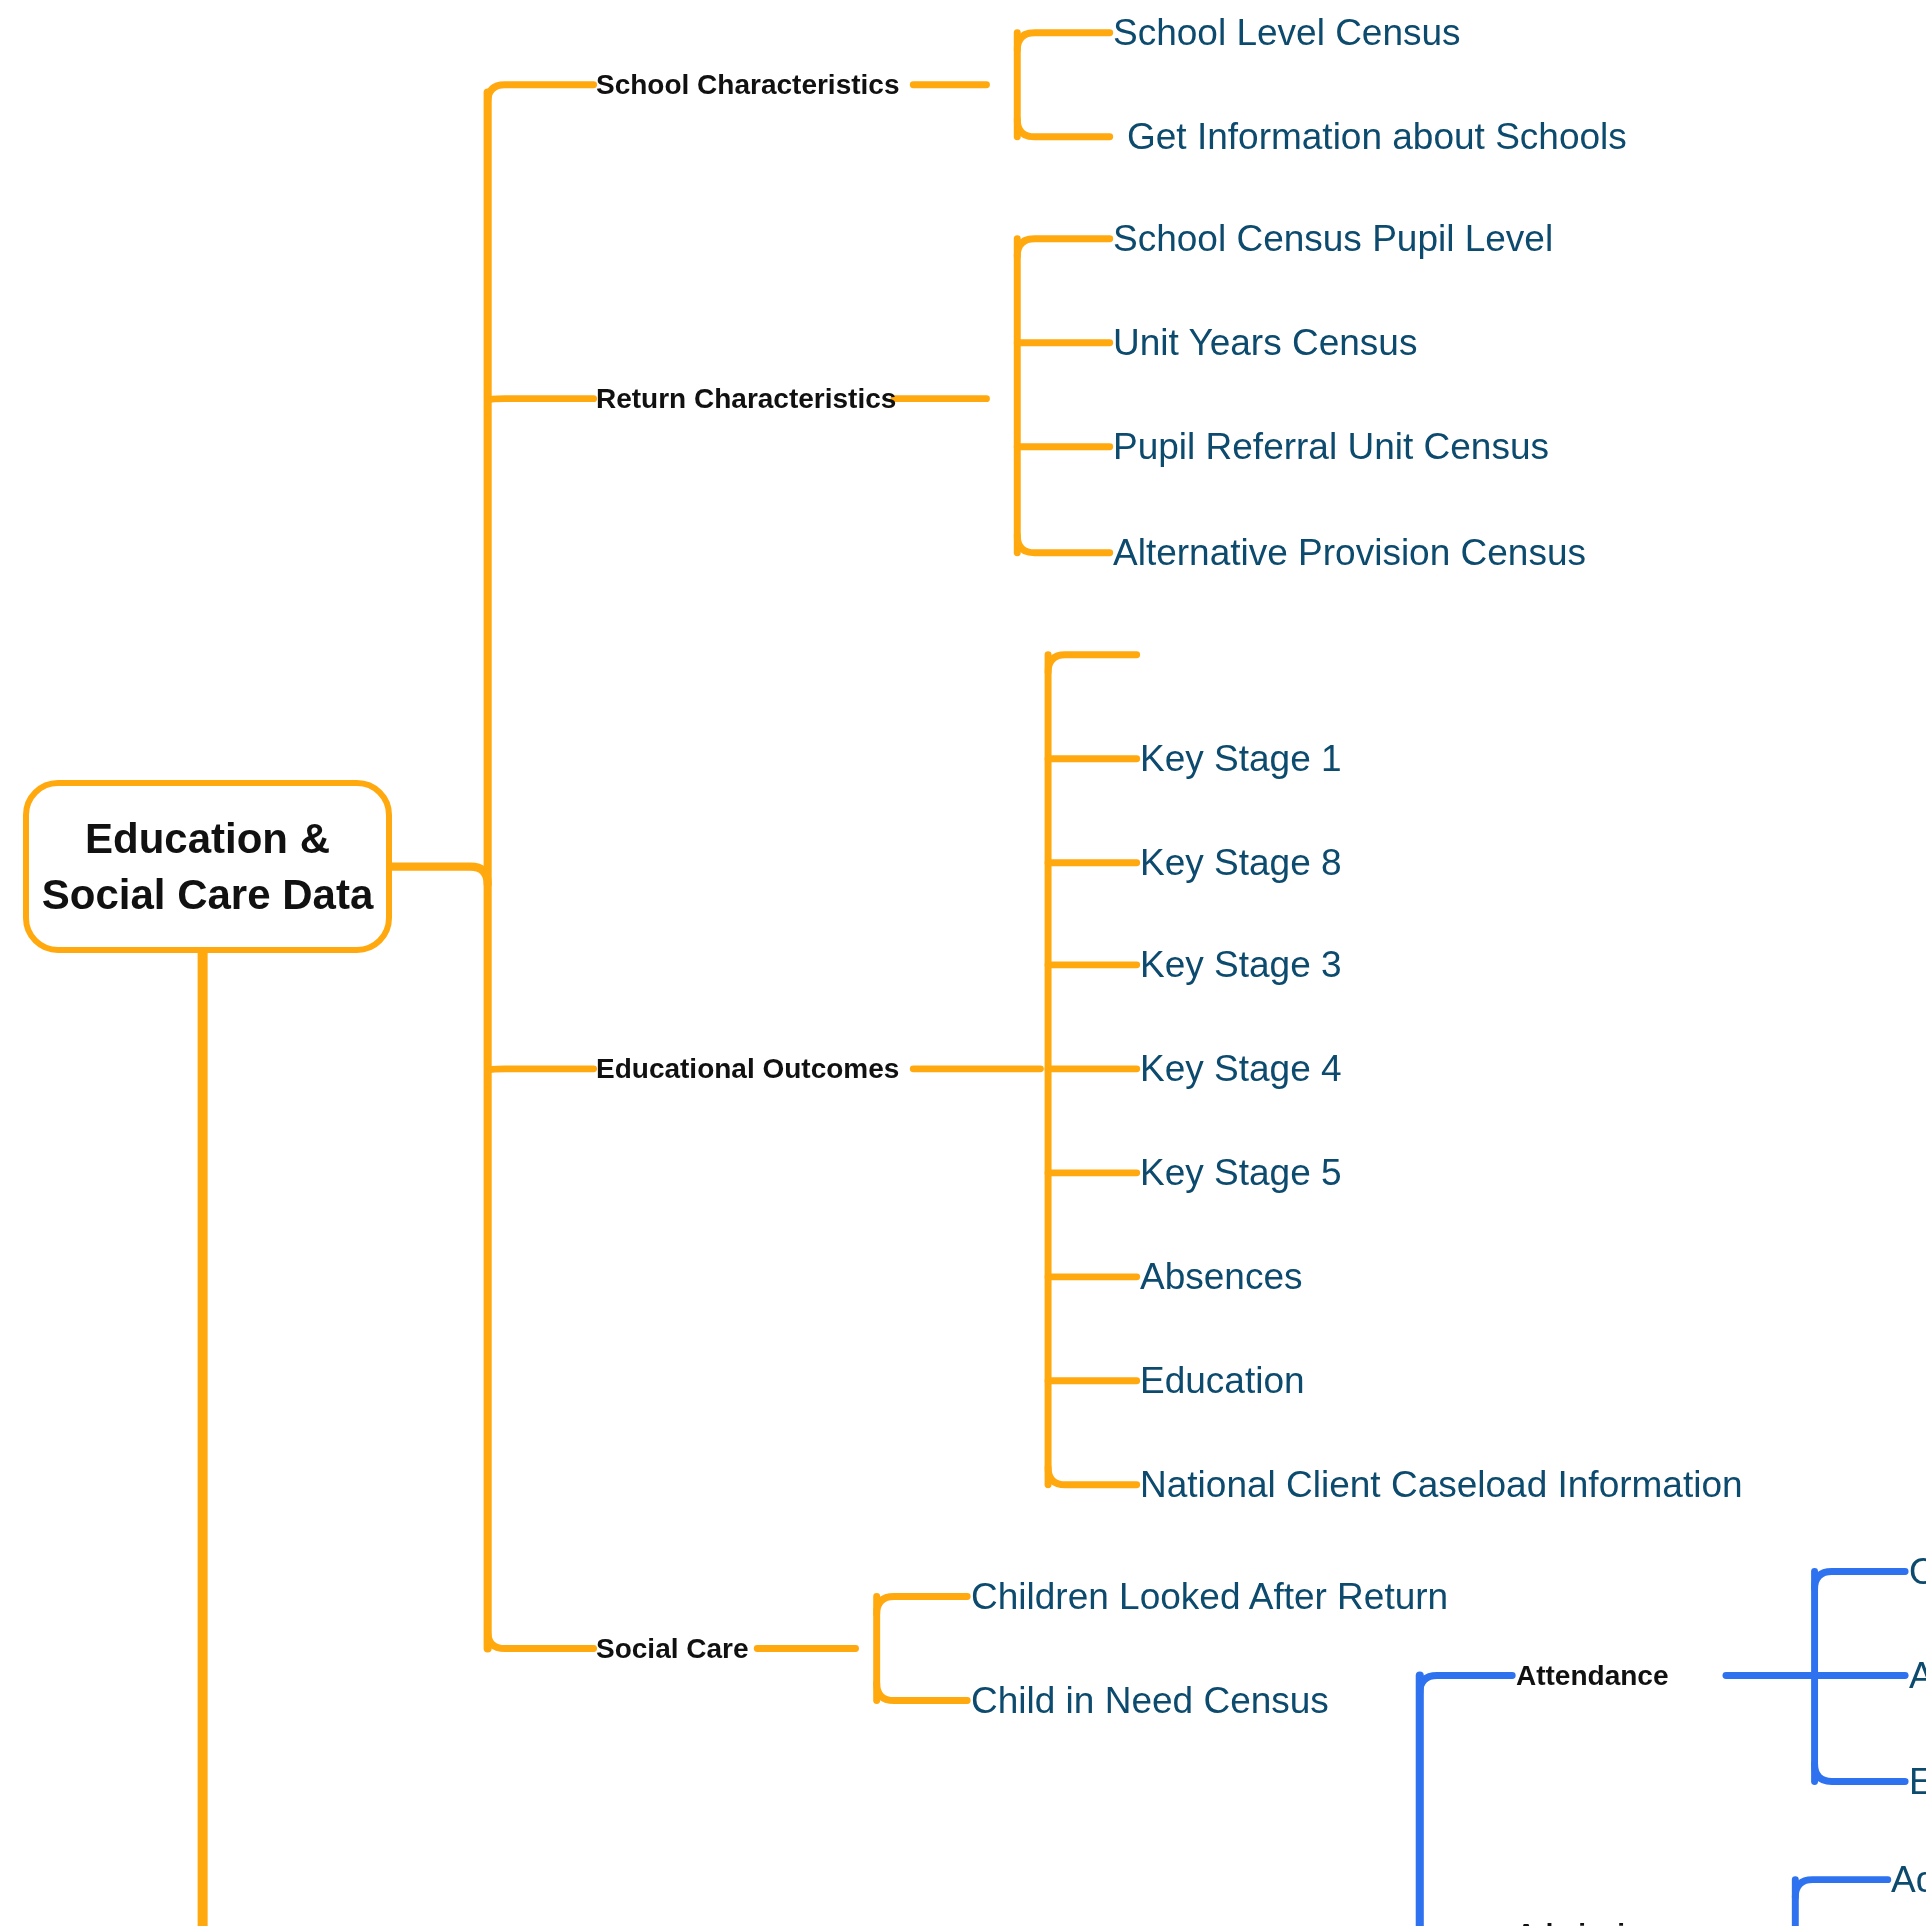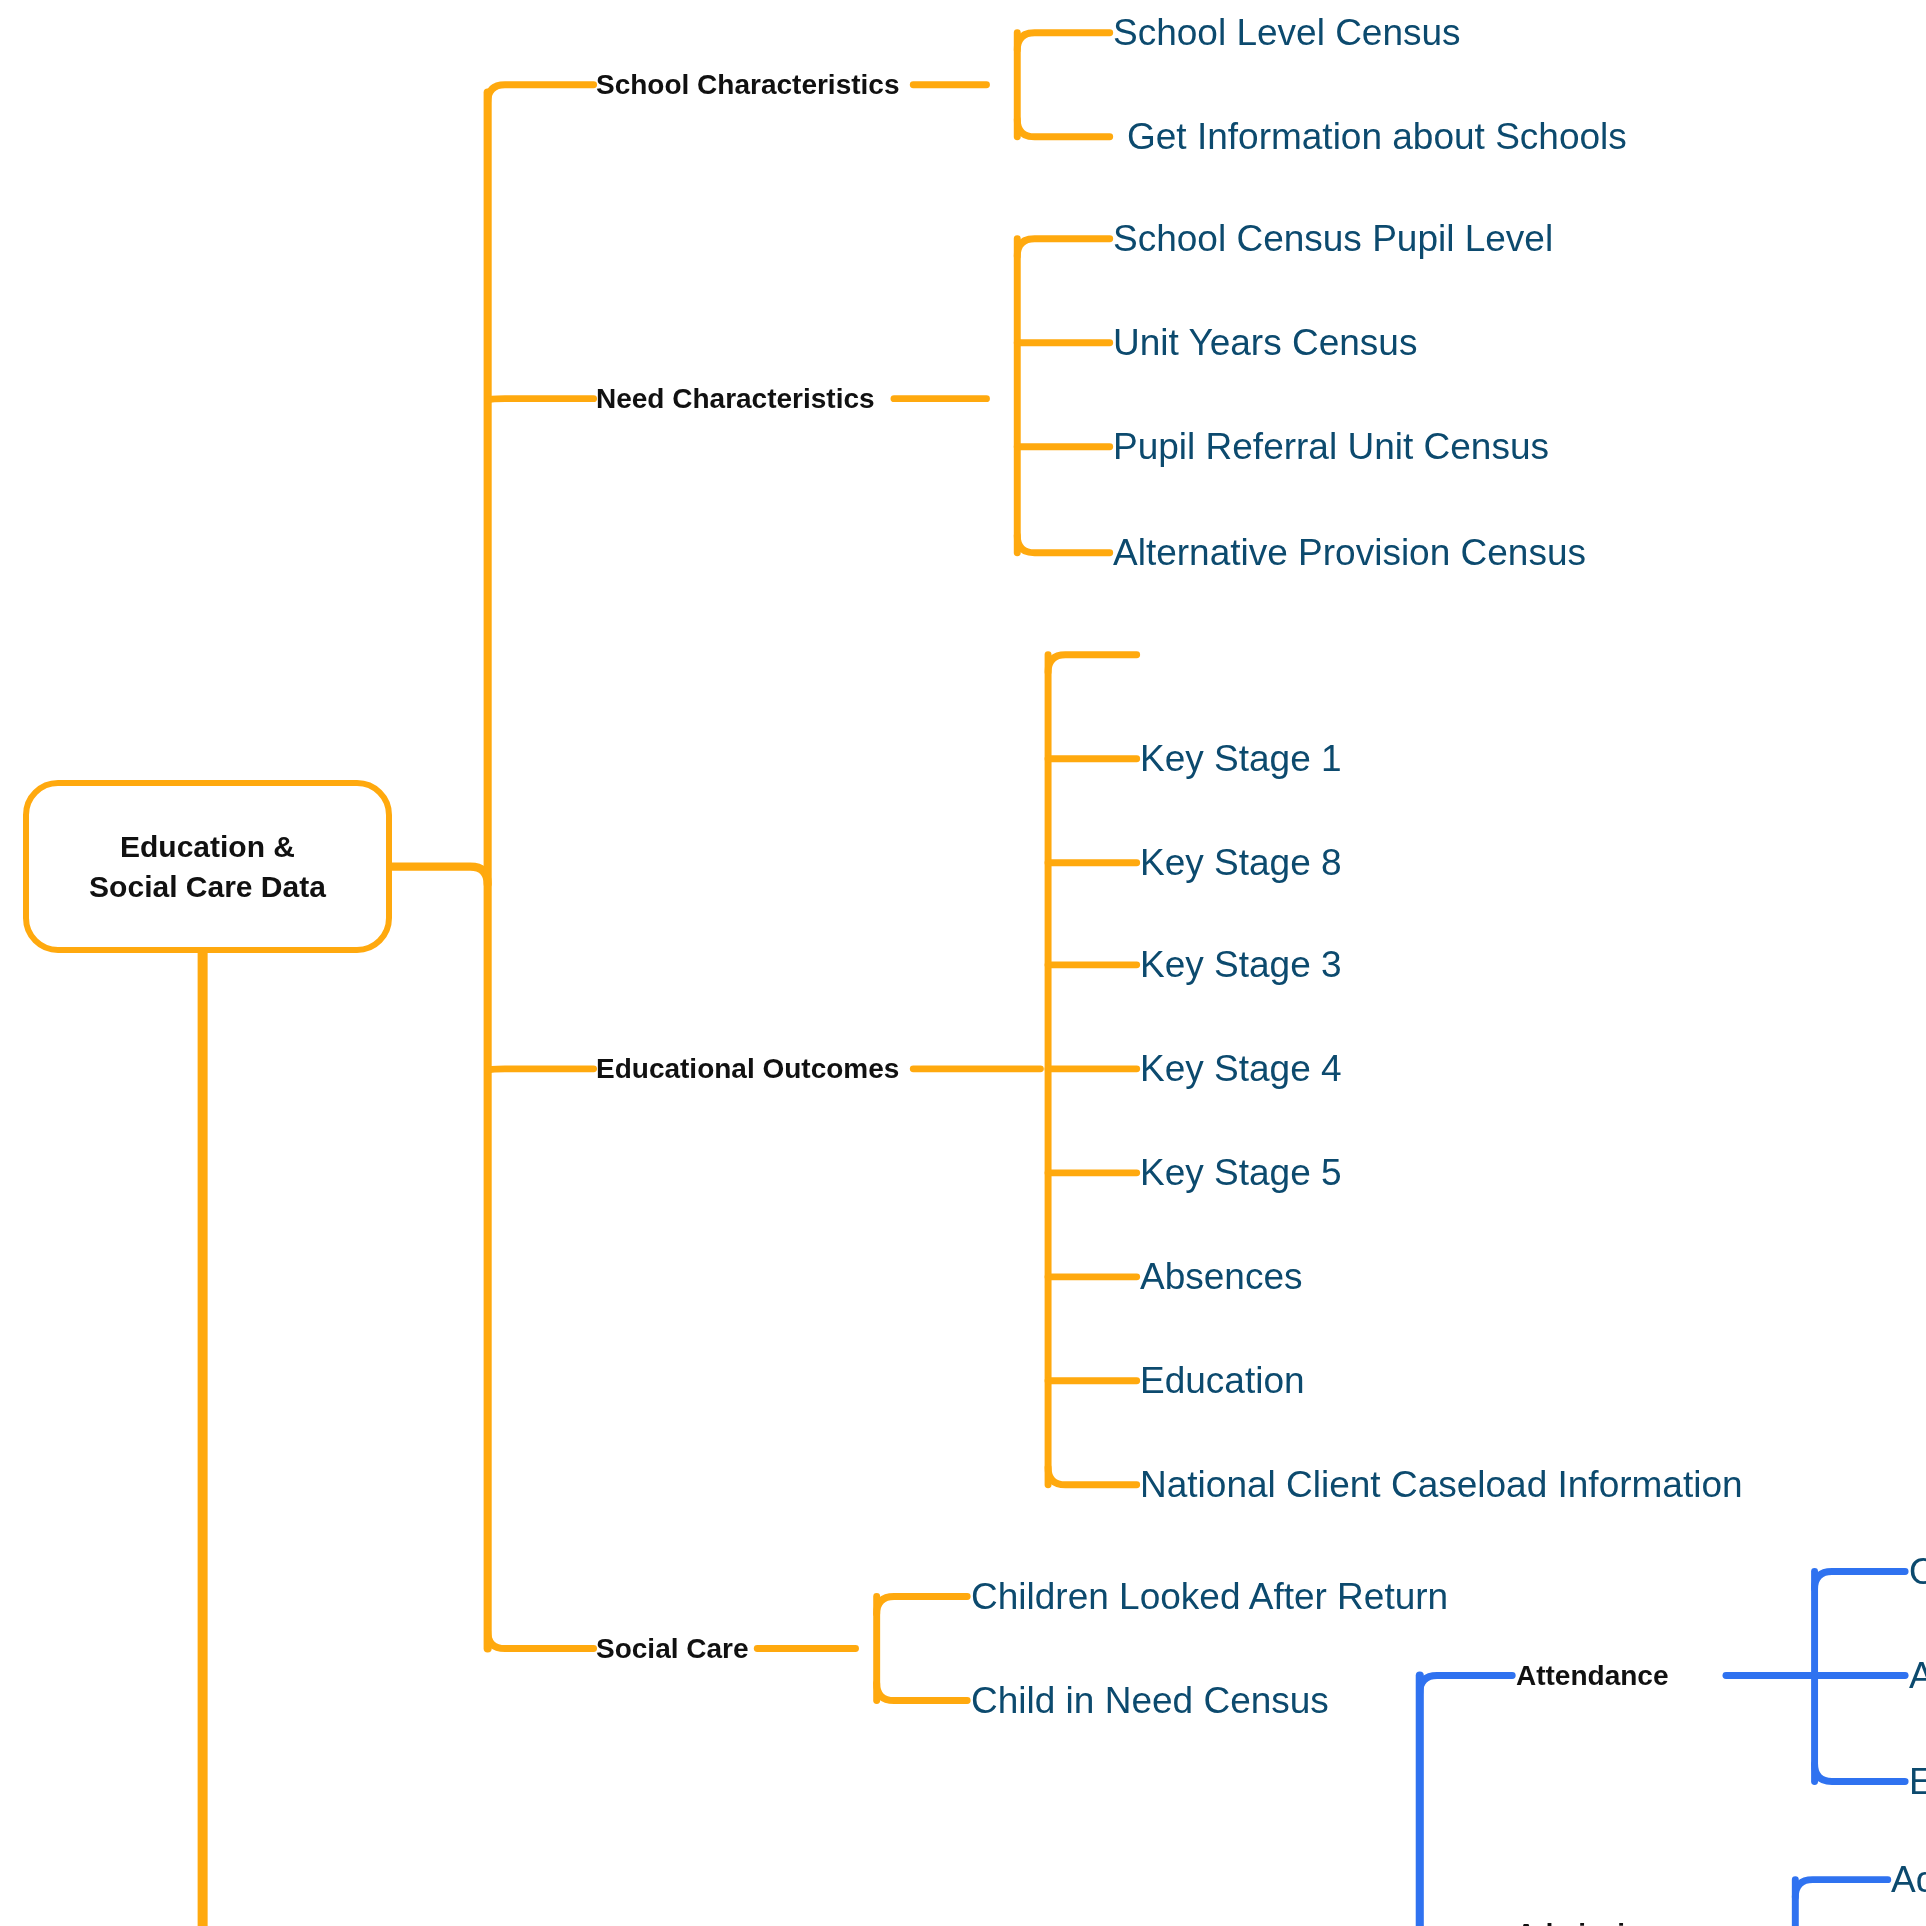--- a/index.html
+++ b/index.html
@@ -34,21 +34,21 @@
     background: #ffffff;
     border-radius: 35px;
     font-weight: bold;
     color: #111111;
     line-height: 1.32;
     white-space: pre-line;
     z-index: 4;
   }
   .node-edu {
     border: 6.5px solid #FFA90E;
-    font-size: 30px;
+    font-size: 42px;
   }
 
   
   .branch-label {
     position: absolute;
     font-weight: bold;
     font-size: 28px;
     color: #111111;
     white-space: nowrap;
     transform: translateY(-50%);
@@ -167,21 +167,21 @@
       <path d="M 4500 7255 Q 4500 7300 4545 7300 L 4740 7300" stroke="#2F72F0" stroke-width="18"></path>
 
     </g>
   </svg>
 
   <div class="node-box node-edu" style="left:23px; top:780px; width:369px; height:173px;">Education &amp;
 Social Care Data</div>
 
   <div class="branch-label" style="left:596px; top:85px;">School Characteristics</div>
 
-  <div class="branch-label" style="left:596px; top:399px;">Need Characteristics</div>
+  <div class="branch-label" style="left:596px; top:399px;">Return Characteristics</div>
 
   <div class="branch-label" style="left:596px; top:1069px;">Educational Outcomes</div>
 
   <div class="branch-label" style="left:596px; top:1649px;">Social Care</div>
 
   <div class="leaf-label" style="left:1113px; top:33px;">School Level Census</div>
   <div class="leaf-label" style="left:1127px; top:137px;">Get Information about Schools</div>
 
   <div class="leaf-label" style="left:1113px; top:239px;">School Census Pupil Level</div>
   <div class="leaf-label" style="left:1113px; top:343px;">Unit Years Census</div>

